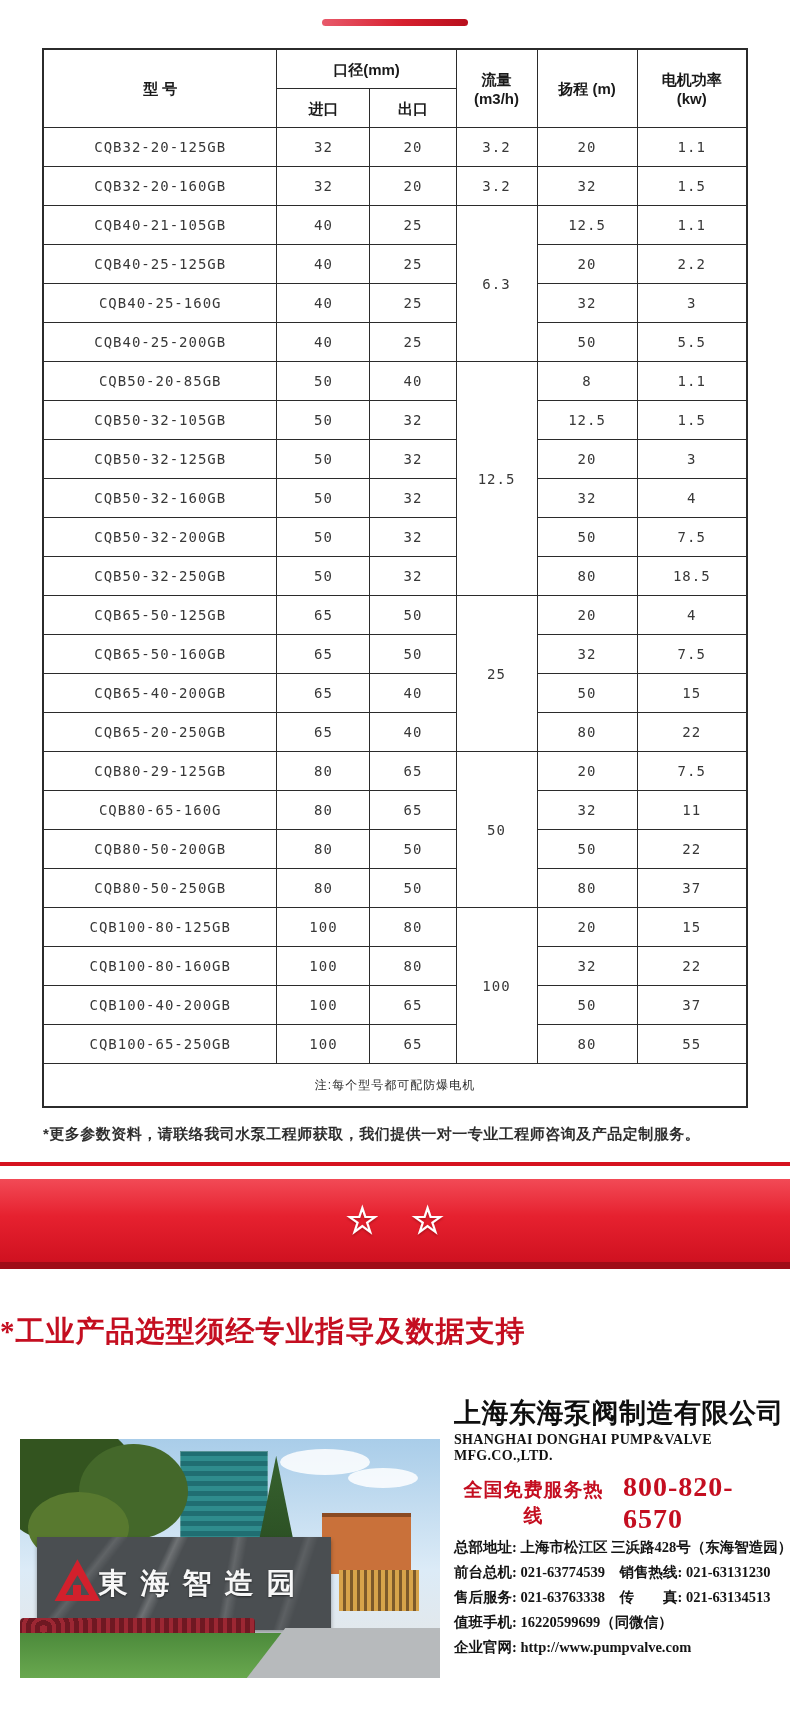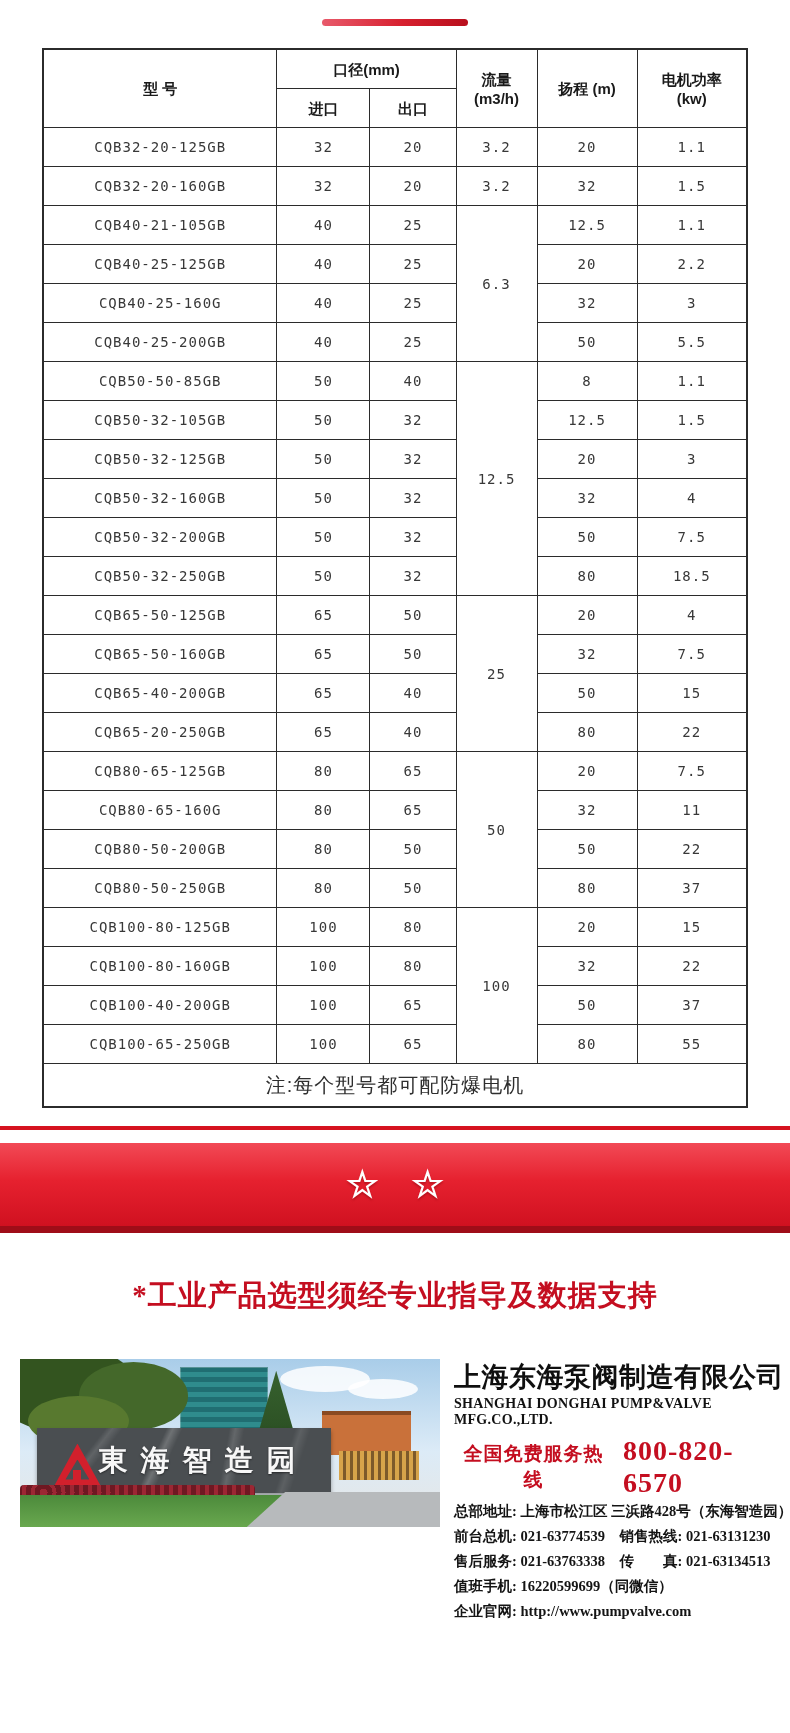--- a/index.html
+++ b/index.html
@@ -49,21 +49,21 @@
   }
   table.sel td{
     height:38px;
     font-family:"DejaVu Sans Mono", monospace;
     font-size:14px;
     letter-spacing:1px;
     color:#383838;
   }
   table.sel td.note-cell{
     font-family:"Liberation Sans", sans-serif;
-    font-size:20px;
+    font-size:12px;
     letter-spacing:1px;
     color:#2e2e2e;
     height:42px;
   }
 
   
   .disclaimer{
     width:704px;
     margin:17px auto 0 auto;
     font-size:15px;
@@ -97,43 +97,43 @@
   .banner-text{
     font-size:42px;
     font-weight:900;
     letter-spacing:18px;
     text-shadow:0 2px 2px rgba(110,0,8,.35);
   }
 
   
   .notices{
     margin-top:36px;
-    text-align:center;
   }
   .notice{
     font-family:"Liberation Serif", serif;
     font-size:29px;
     font-weight:900;
     color:#c40e20;
     line-height:52px;
     letter-spacing:1px;
   }
 
   
   .footer{
     margin-top:38px;
     display:flex;
     padding:0 22px 40px 20px;
   }
   .photo{
     position:relative;
-    width:420px;height:168px;
+    width:420px;height:239px;
     flex:none;
     overflow:hidden;
     background:#c2410c;
+    margin-top:44px;
   }
   .ph-sky{position:absolute;left:0;top:0;width:100%;height:100%;
     background:linear-gradient(180deg,#a9cde9 0%,#dcebf7 55%,#e6e6e4 100%);}
   .ph-cloud{position:absolute;background:rgba(255,255,255,.85);border-radius:50%;}
   .ph-glass{position:absolute;left:38%;top:5%;width:21%;height:47%;
     background:repeating-linear-gradient(180deg,#206e72 0 5px,#2f8c8d 5px 10px);
     box-shadow:inset 0 0 0 1px rgba(255,255,255,.25);}
   .ph-tree-blob{position:absolute;border-radius:50%;}
   .ph-pine{position:absolute;left:55%;top:7%;width:12%;height:52%;
     background:linear-gradient(180deg,#37622f,#27491f);
@@ -254,21 +254,21 @@
           <td>3</td>
         </tr>
         <tr>
           <td>CQB40-25-200GB</td>
           <td>40</td>
           <td>25</td>
           <td>50</td>
           <td>5.5</td>
         </tr>
         <tr>
-          <td>CQB50-50-85GB</td>
+          <td>CQB50-20-85GB</td>
           <td>50</td>
           <td>40</td>
           <td rowspan="6">12.5</td>
           <td>8</td>
           <td>1.1</td>
         </tr>
         <tr>
           <td>CQB50-32-105GB</td>
           <td>50</td>
           <td>32</td>
@@ -326,21 +326,21 @@
           <td>15</td>
         </tr>
         <tr>
           <td>CQB65-20-250GB</td>
           <td>65</td>
           <td>40</td>
           <td>80</td>
           <td>22</td>
         </tr>
         <tr>
-          <td>CQB80-65-125GB</td>
+          <td>CQB80-29-125GB</td>
           <td>80</td>
           <td>65</td>
           <td rowspan="4">50</td>
           <td>20</td>
           <td>7.5</td>
         </tr>
         <tr>
           <td>CQB80-65-160G</td>
           <td>80</td>
           <td>65</td>
@@ -391,20 +391,21 @@
           <td>55</td>
         </tr>
       </tbody>
     <tfoot>
       <tr>
         <td class="note-cell" colspan="6">注:每个型号都可配防爆电机</td>
       </tr>
     </tfoot>
   </table>
 
+  <div class="disclaimer">*更多参数资料，请联络我司水泵工程师获取，我们提供一对一专业工程师咨询及产品定制服务。</div>
 
   <div class="banner-strip"></div>
   <div class="banner">
     <span class="banner-star">☆</span>
     <span class="banner-star">☆</span>
   </div>
 
   <div class="notices">
     <div class="notice">*工业产品选型须经专业指导及数据支持</div>
   </div>

